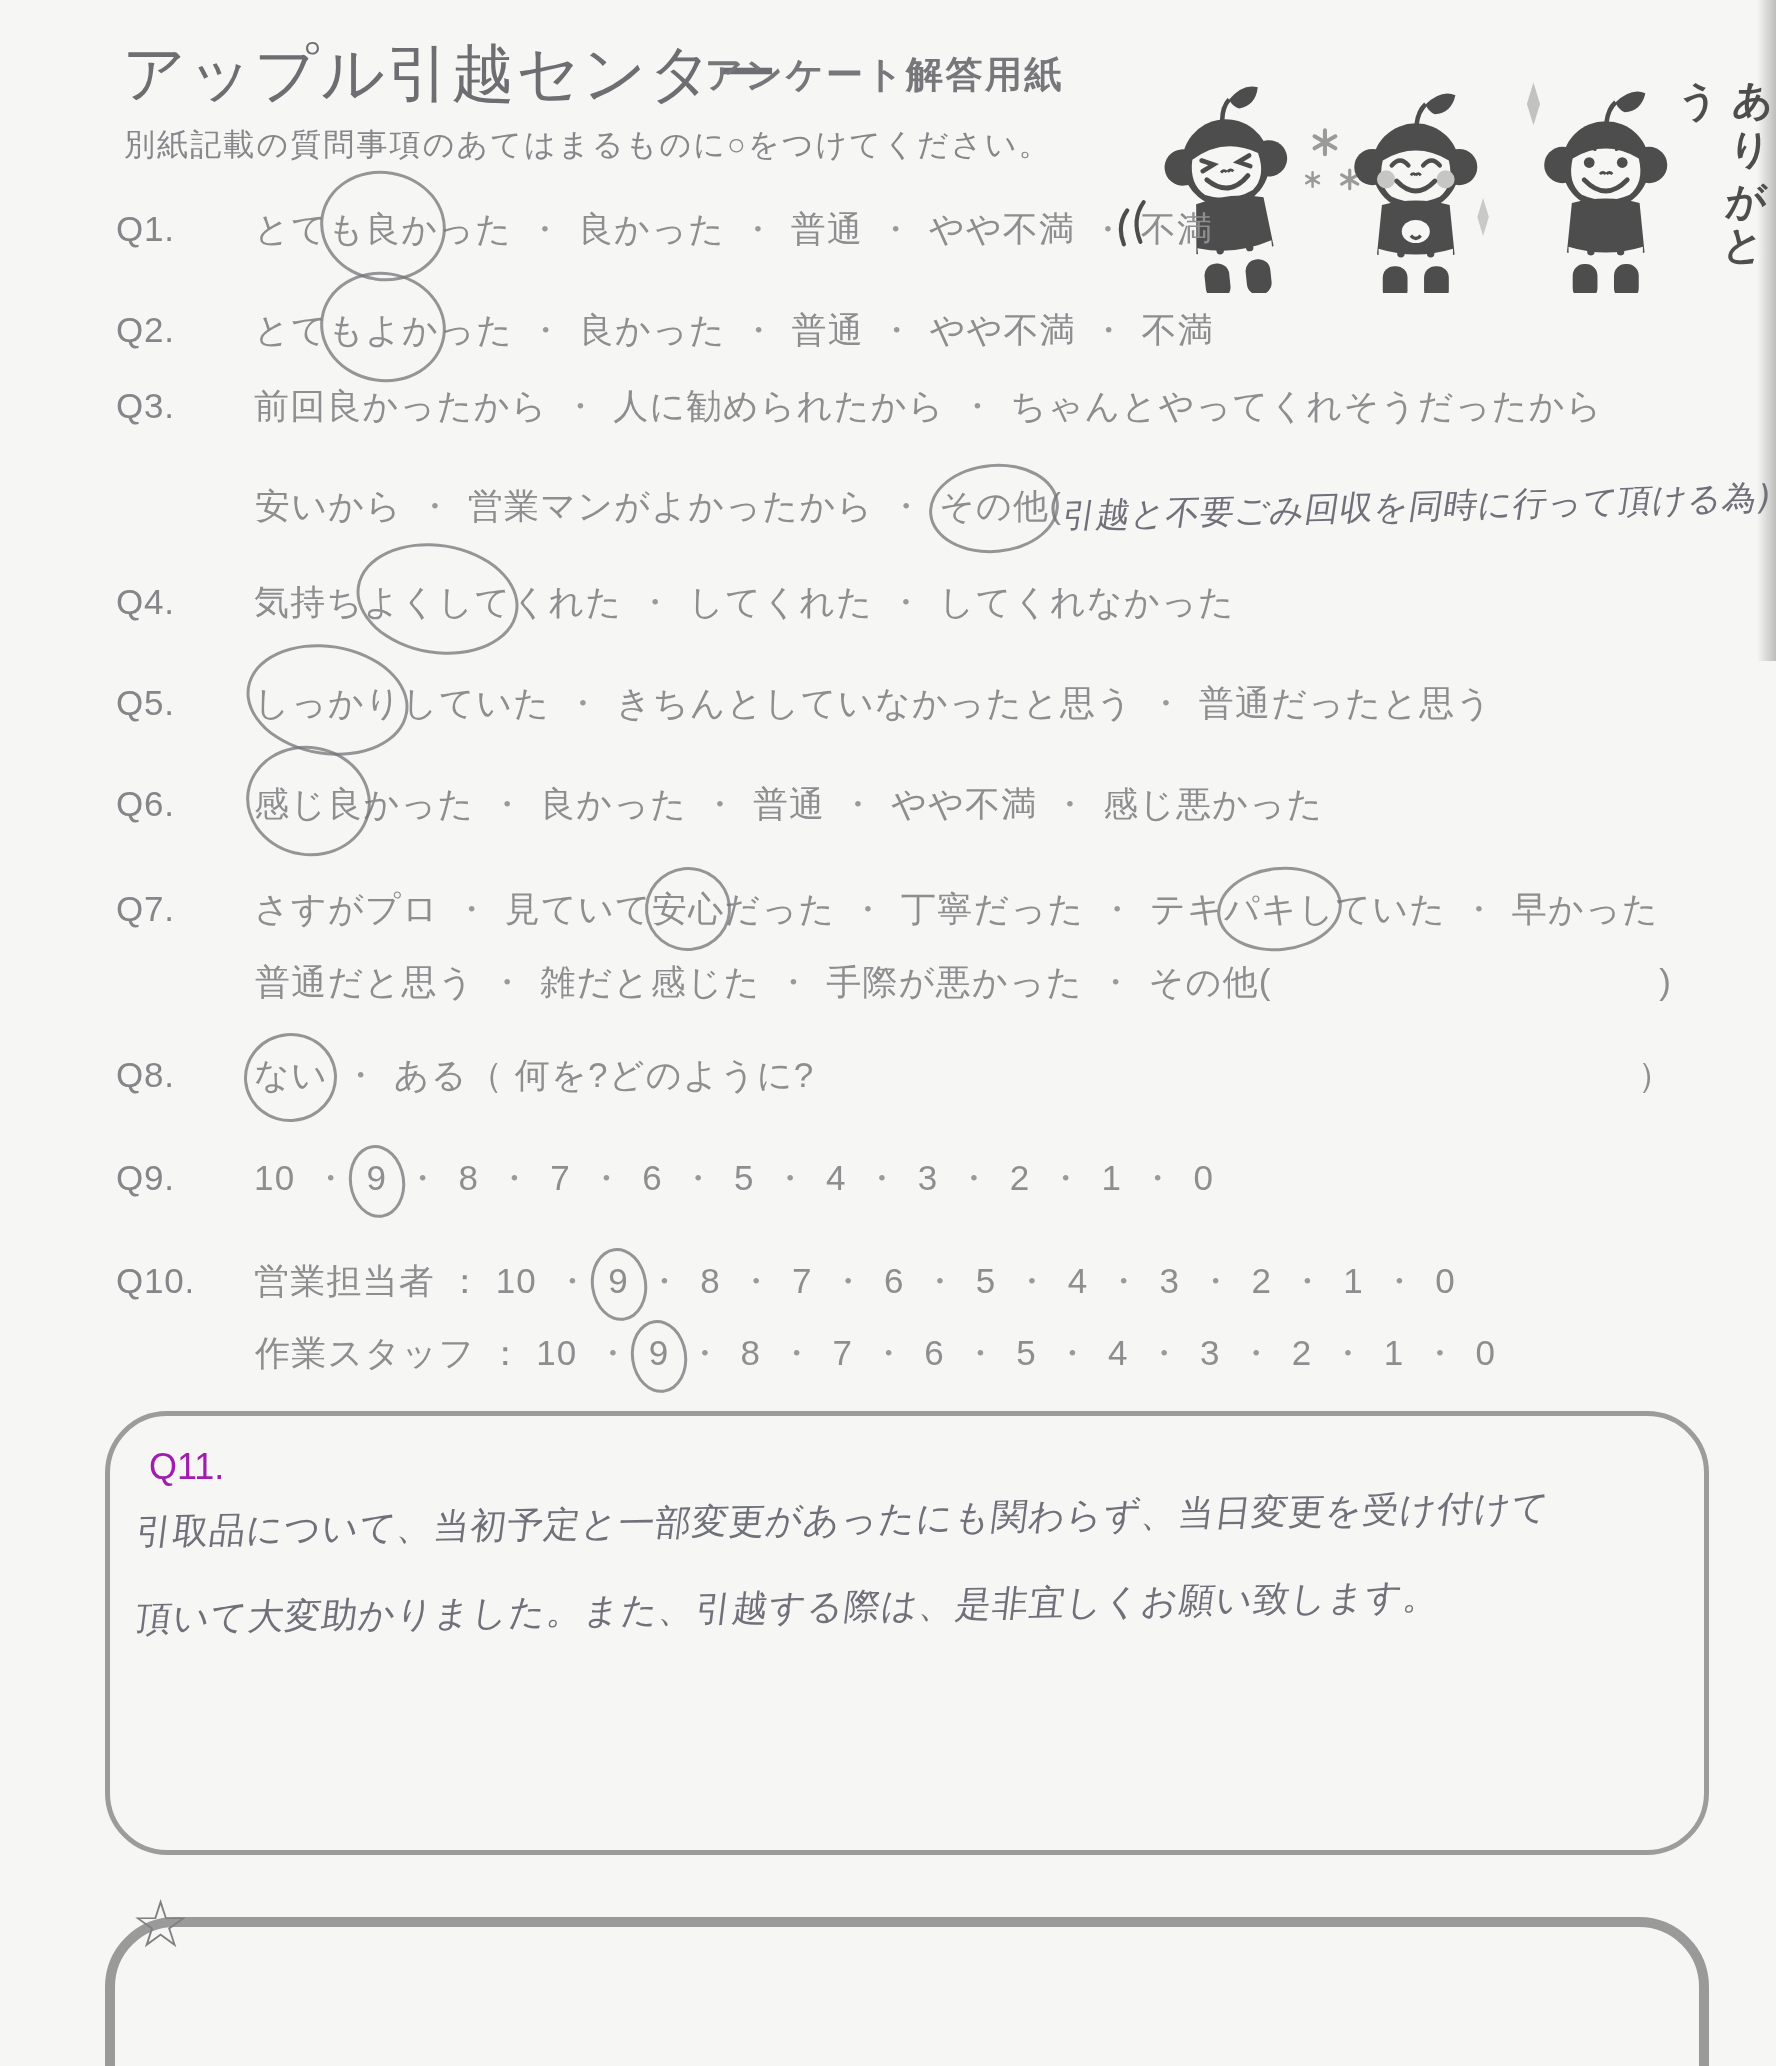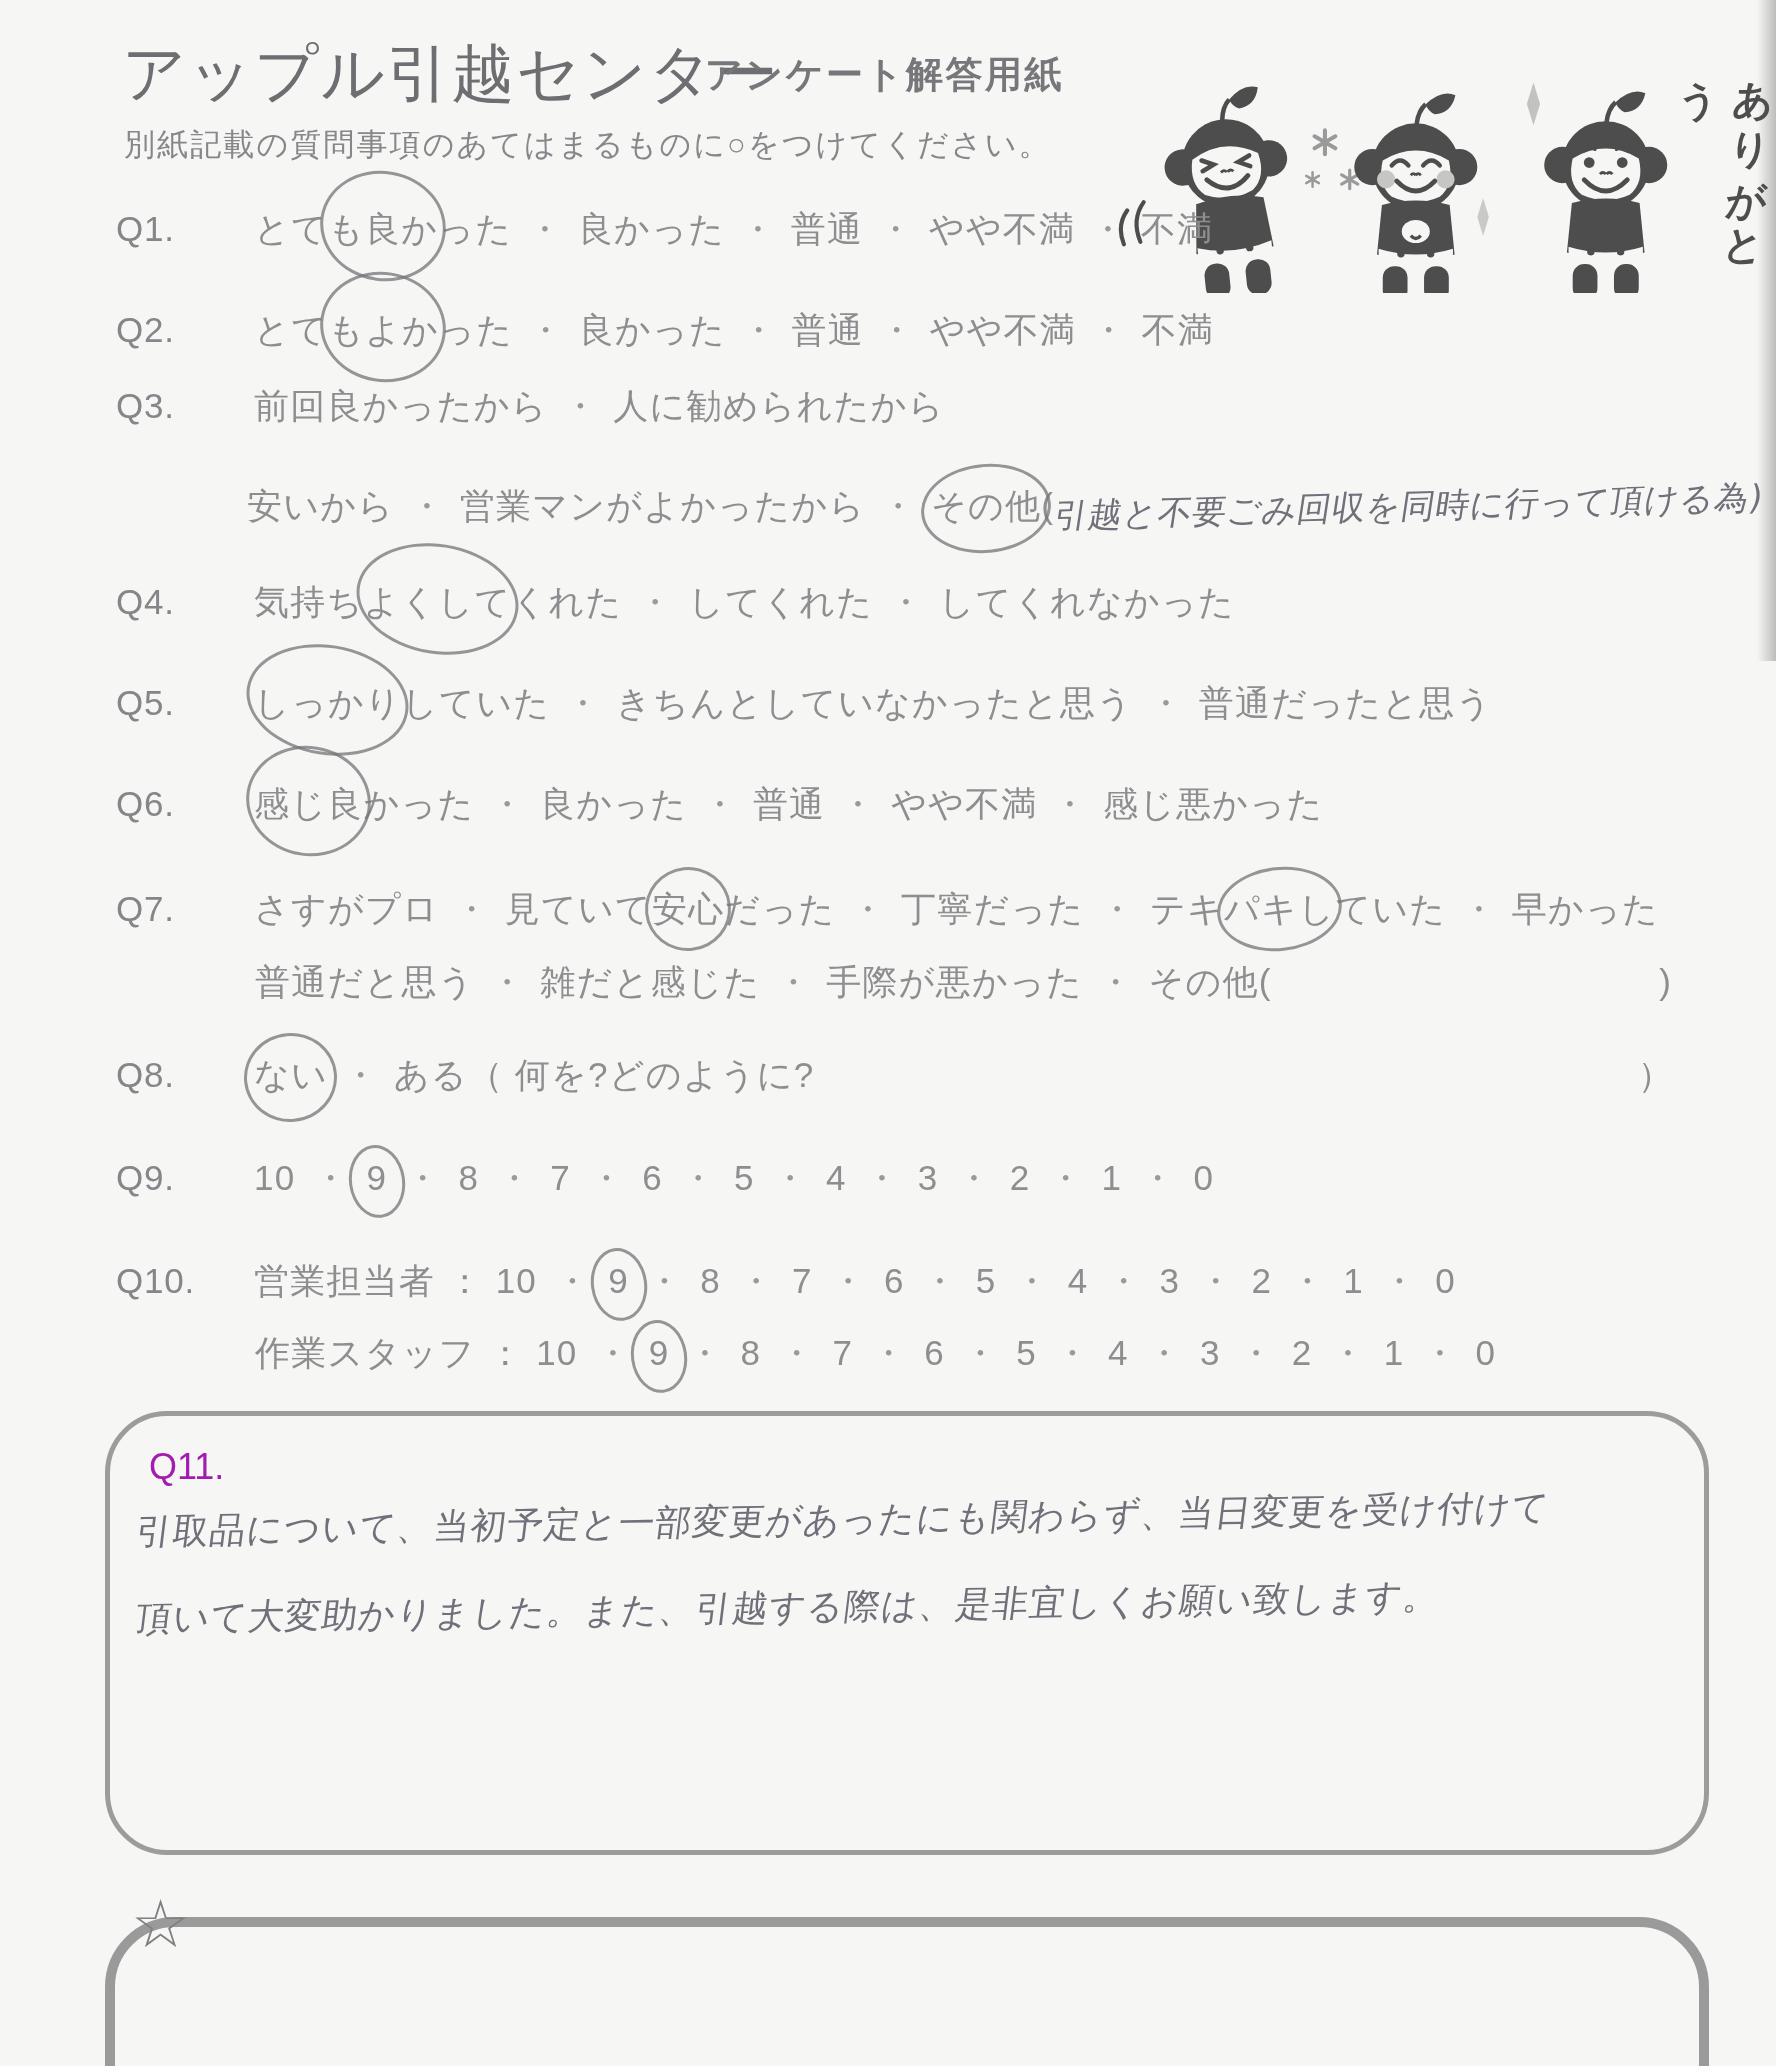--- a/index.html
+++ b/index.html
@@ -144,24 +144,25 @@
     <span class="opt d">やや不満</span>
     <span class="opt d">不満</span>
   </span>
 </div>
 
 <div class="qrow" style="left:116px;top:383px">
   <span class="qlabel">Q3.</span>
   <span class="opts">
     <span class="opt">前回良かったから</span>
     <span class="opt d">人に勧められたから</span>
-  </span>
-</div>
-
-<div class="qrow" style="left:247px;top:483px">
+    <span class="opt d">ちゃんとやってくれそうだったから</span>
+  </span>
+</div>
+
+<div class="qrow" style="left:255px;top:483px">
   <span class="opts">
     <span class="opt">安いから</span>
     <span class="opt d">営業マンがよかったから</span>
     <span class="opt d"><span class="mk"><span>その他</span><i class="ring ring-round"></i></span><span>(</span></span>
     <span class="hw hw-note"><span>引越と不要ごみ回収を同時に行って頂ける為</span><span>)</span></span>
   </span>
 </div>
 
 <div class="qrow" style="left:116px;top:579px">
   <span class="qlabel">Q4.</span>

